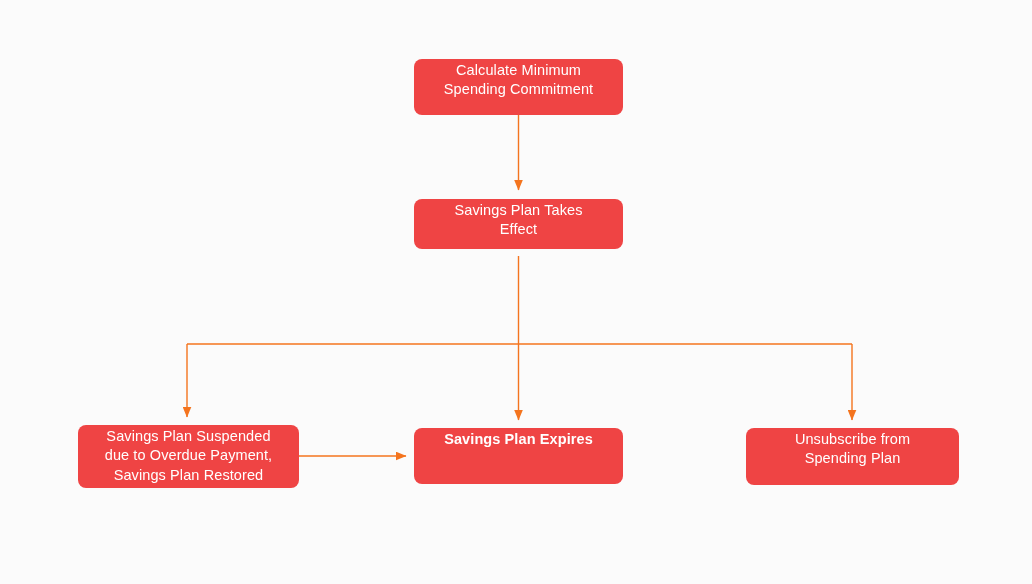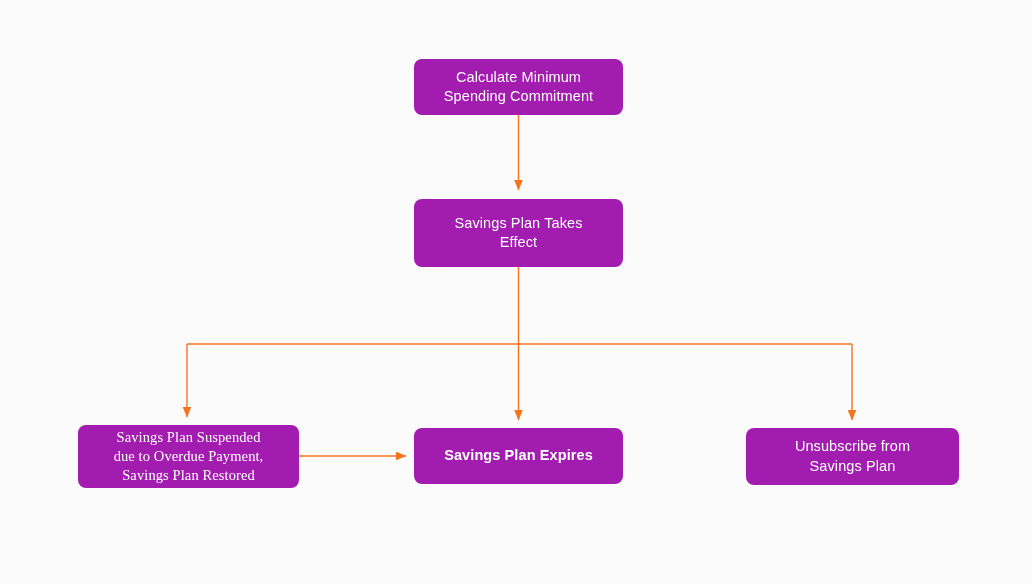--- a/index.html
+++ b/index.html
@@ -22,25 +22,25 @@
   #edges {
     position: absolute;
     left: 0;
     top: 0;
     width: 1032px;
     height: 584px;
   }
   .node {
     position: absolute;
     box-sizing: border-box;
-    background: #a21caf;
+    background: #ef4444;
     border-radius: 8px;
     color: #ffffff;
     display: flex;
-    align-items: center;
+    align-items: flex-start;
     justify-content: center;
     text-align: center;
     font-size: 14.5px;
     line-height: 1.33;
     letter-spacing: 0.1px;
     padding: 2px 24px;
     z-index: 2;
     -webkit-font-smoothing: antialiased;
   }
   .node-label {
@@ -76,33 +76,33 @@
 
       <path d="M 299 456 L 406 456" marker-end="url(#arrowhead)"></path>
     </g>
   </svg>
 
   <div class="node" style="left:414px; top:59px; width:209px; height:56px;">
     <span class="node-label">Calculate Minimum
 Spending Commitment</span>
   </div>
 
-  <div class="node" style="left:414px; top:199px; width:209px; height:68px;">
+  <div class="node" style="left:414px; top:199px; width:209px; height:50px;">
     <span class="node-label">Savings Plan Takes
 Effect</span>
   </div>
 
-  <div class="node" style="left:78px; top:425px; width:221px; height:63px;font-family:Liberation Serif, serif;">
+  <div class="node" style="left:78px; top:425px; width:221px; height:63px;">
     <span class="node-label">Savings Plan Suspended
 due to Overdue Payment,
 Savings Plan Restored</span>
   </div>
 
   <div class="node" style="left:414px; top:428px; width:209px; height:56px;font-weight:bold;">
     <span class="node-label">Savings Plan Expires</span>
   </div>
 
   <div class="node" style="left:746px; top:428px; width:213px; height:57px;">
     <span class="node-label">Unsubscribe from
-Savings Plan</span>
+Spending Plan</span>
   </div>
 
 </div>
 
 </body></html>

